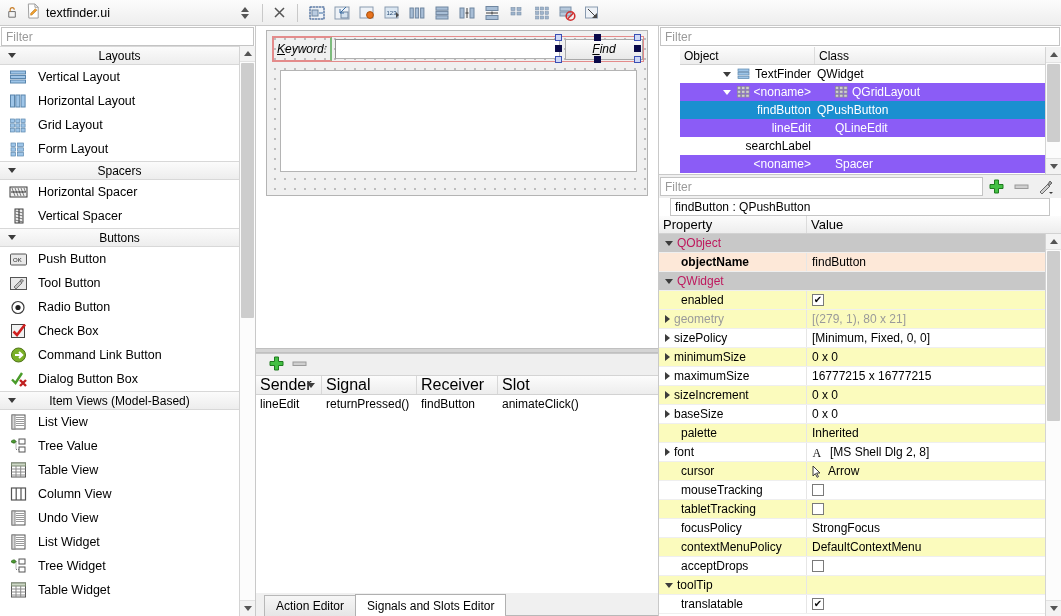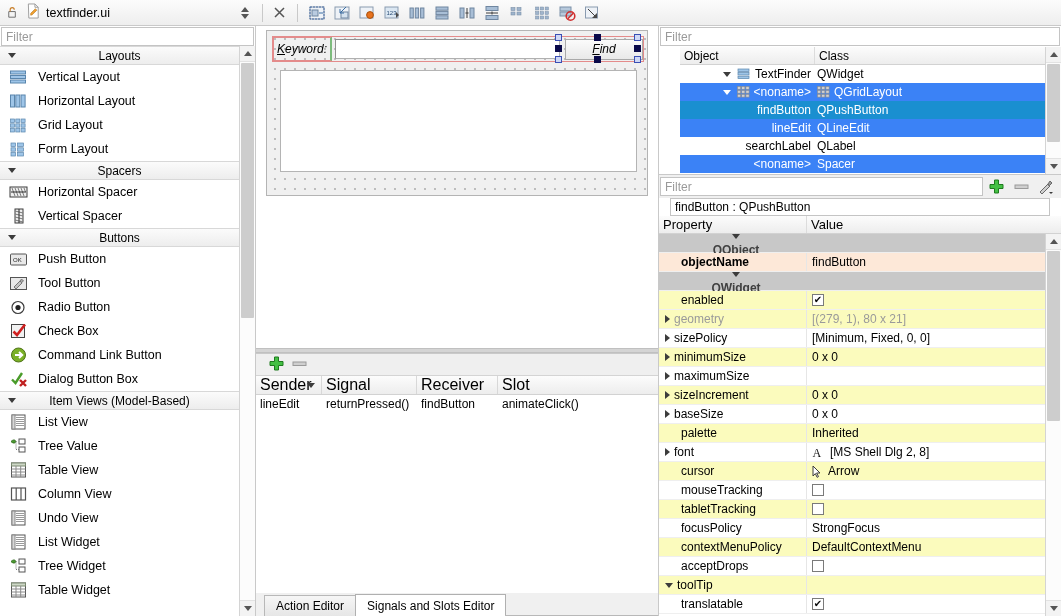--- a/index.html
+++ b/index.html
@@ -130,36 +130,36 @@
   .right { position:absolute; left:658px; top:26px; width:403px; height:590px; background:#f0f0f0; display:flex; flex-direction:column;}
   .oi { height:148px; background:#fff; display:flex; flex-direction:column; border-left:1px solid #c9c9c9;}
   .oi-filter { margin:1px; }
   .oi-body { flex:1; display:flex; overflow:hidden;}
   .oi-cols { flex:1; display:flex; flex-direction:column;padding-left:21px;}
   .oi-head { height:18px; background:linear-gradient(#fcfcfc,#ededed); border-bottom:1px solid #d2d2d2; display:flex; font-size:12px;}
   .oi-head > div { padding-left:4px; display:flex; align-items:center; border-right:1px solid #dcdcdc;}
   .oi-row { height:18px; display:flex; font-size:12px; align-items:center;}
   .oi-row .c-obj { width:135px; display:flex; align-items:center; justify-content:flex-end; padding-right:4px; gap:4px;}
   .oi-row .c-cls { flex:1; display:flex; align-items:center; gap:4px; padding-left:2px;}
-  .oi-row.dark { background:#3b82f6; color:#fff;}
+  .oi-row.dark { background:#8b5cf6; color:#fff;gap:18px;}
   .oi-row.sel { background:#1a8fd0; color:#fff;}
   .oi-row.light { background:#fff; color:#000;}
 
   .pe { flex:1; background:#fff; display:flex; flex-direction:column; border-left:1px solid #c9c9c9; border-top:1px solid #c9c9c9;}
   .pe-filter-row { height:23px; display:flex; align-items:center; gap:0; padding:2px 2px 2px 1px; background:#f0f0f0;}
   .pe-objline { height:18px; background:#fff; border:1px solid #c4c4c4; margin:0 11px; display:flex; align-items:center; padding-left:4px; font-size:12px;}
   .pe-head { height:18px; background:linear-gradient(#fcfcfc,#ededed); border-bottom:1px solid #d2d2d2; display:flex; font-size:13px;justify-content:center;}
   .pe-head > div { padding-left:4px; display:flex; align-items:center; border-right:1px solid #dcdcdc;}
   .pe-body { flex:1; display:flex; overflow:hidden;}
   .pe-rows { flex:1; }
   .pe-row { height:19px; display:flex; font-size:12px; border-bottom:1px solid #efefef;}
   .pe-row .p-name { width:148px; display:flex; align-items:center; gap:4px; padding-left:6px; border-right:1px solid #e6e6e6;}
   .pe-row .p-val { flex:1; display:flex; align-items:center; padding-left:5px; gap:6px;}
   .pe-row.group { background:#c8c8c8; }
-  .pe-row.group .p-name { color:#404040; font-weight:bold; border-right:none;flex-direction:column;}
+  .pe-row.group .p-name { color:#be185d; font-weight:normal; border-right:none;}
   .pe-row.group .p-val { background:#c8c8c8; }
   .pe-row.mod .p-name { background:#fde8d8; font-weight:bold;}
   .pe-row.mod .p-val { background:#fde8d8; }
   .pe-row.yellow .p-name, .pe-row.yellow .p-val { background:#fbfbbd;}
   .pe-row.white .p-name, .pe-row.white .p-val { background:#fff;}
   .pe-row.dim .p-name, .pe-row.dim .p-val { color:#9a9a9a; }
   .chk { width:12px; height:12px; border:1px solid #7a7a7a; background:#fff; display:flex; align-items:center; justify-content:center; font-size:10px; line-height:1; color:#0b0b0b;}
   .indent { padding-left:22px !important; }
 </style>
 </head>
@@ -722,23 +722,20 @@
                   <span>lineEdit</span>
                 </div>
                 <div class="c-cls">
                   <span>QLineEdit</span>
                 </div>
               </div>
               <div class="oi-row light">
                 <div class="c-obj">
                   <span>searchLabel</span>
                 </div>
-                <div class="c-cls">
-                  <span>QLabel</span>
-                </div>
               </div>
               <div class="oi-row dark">
                 <div class="c-obj">
                   <span>&lt;noname&gt;</span>
                 </div>
                 <div class="c-cls">
                   <span>Spacer</span>
                 </div>
               </div>
             </div>
@@ -846,20 +843,23 @@
               </div>
               <div class="p-val">
                 <span>0 x 0</span>
               </div>
             </div>
             <div class="pe-row white">
               <div class="p-name">
                 <span class="tri-right"></span>
                 <span>maximumSize</span>
               </div>
+              <div class="p-val">
+                <span>16777215 x 16777215</span>
+              </div>
             </div>
             <div class="pe-row yellow">
               <div class="p-name">
                 <span class="tri-right"></span>
                 <span>sizeIncrement</span>
               </div>
               <div class="p-val">
                 <span>0 x 0</span>
               </div>
             </div>

